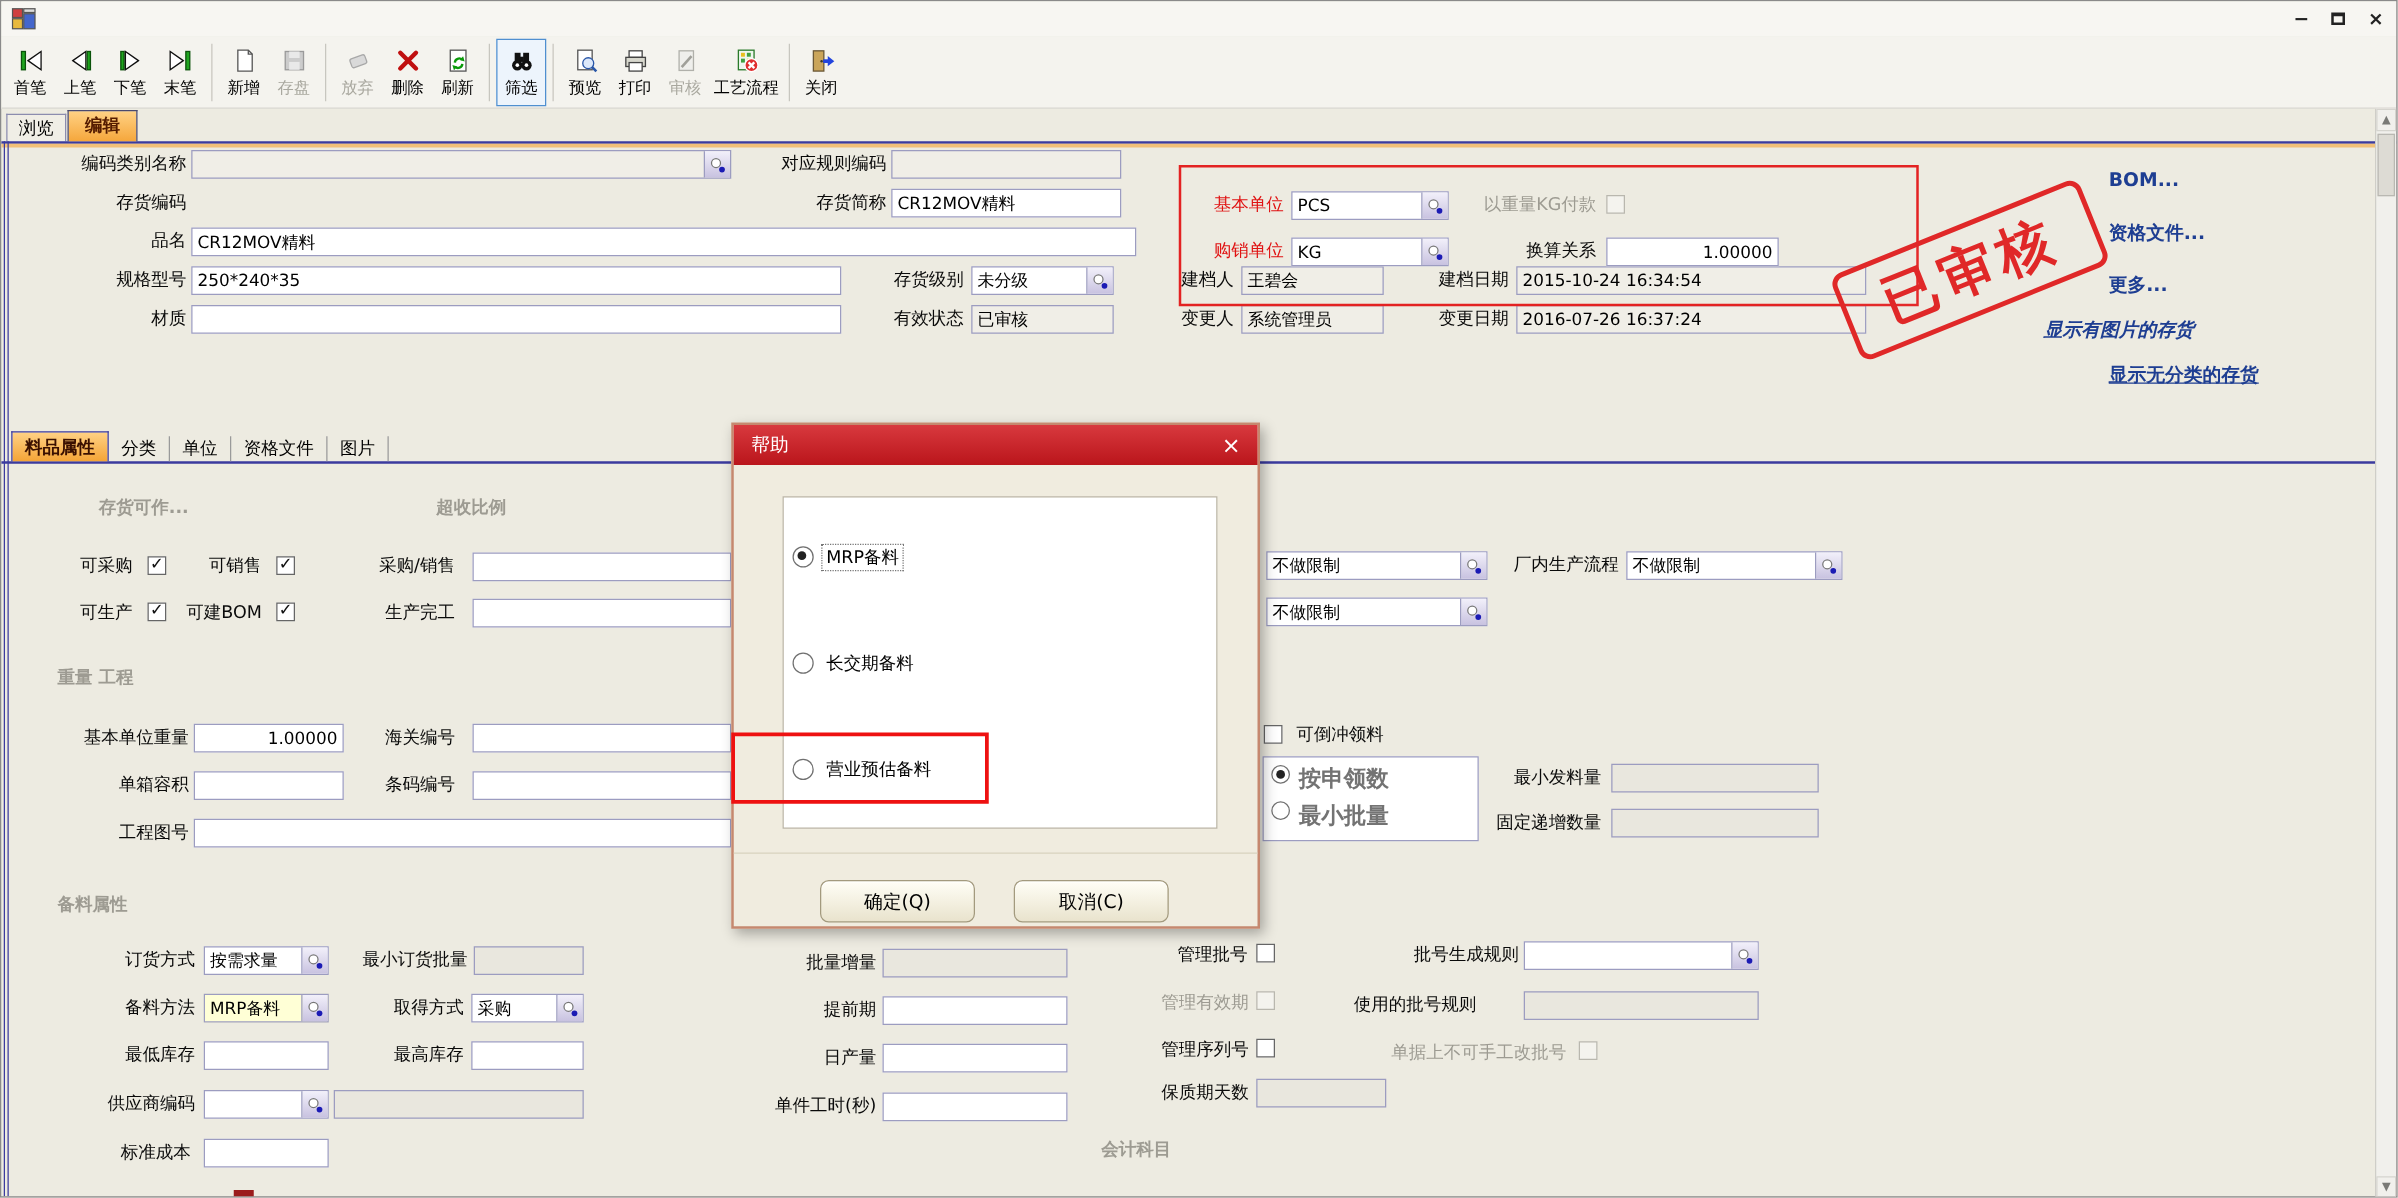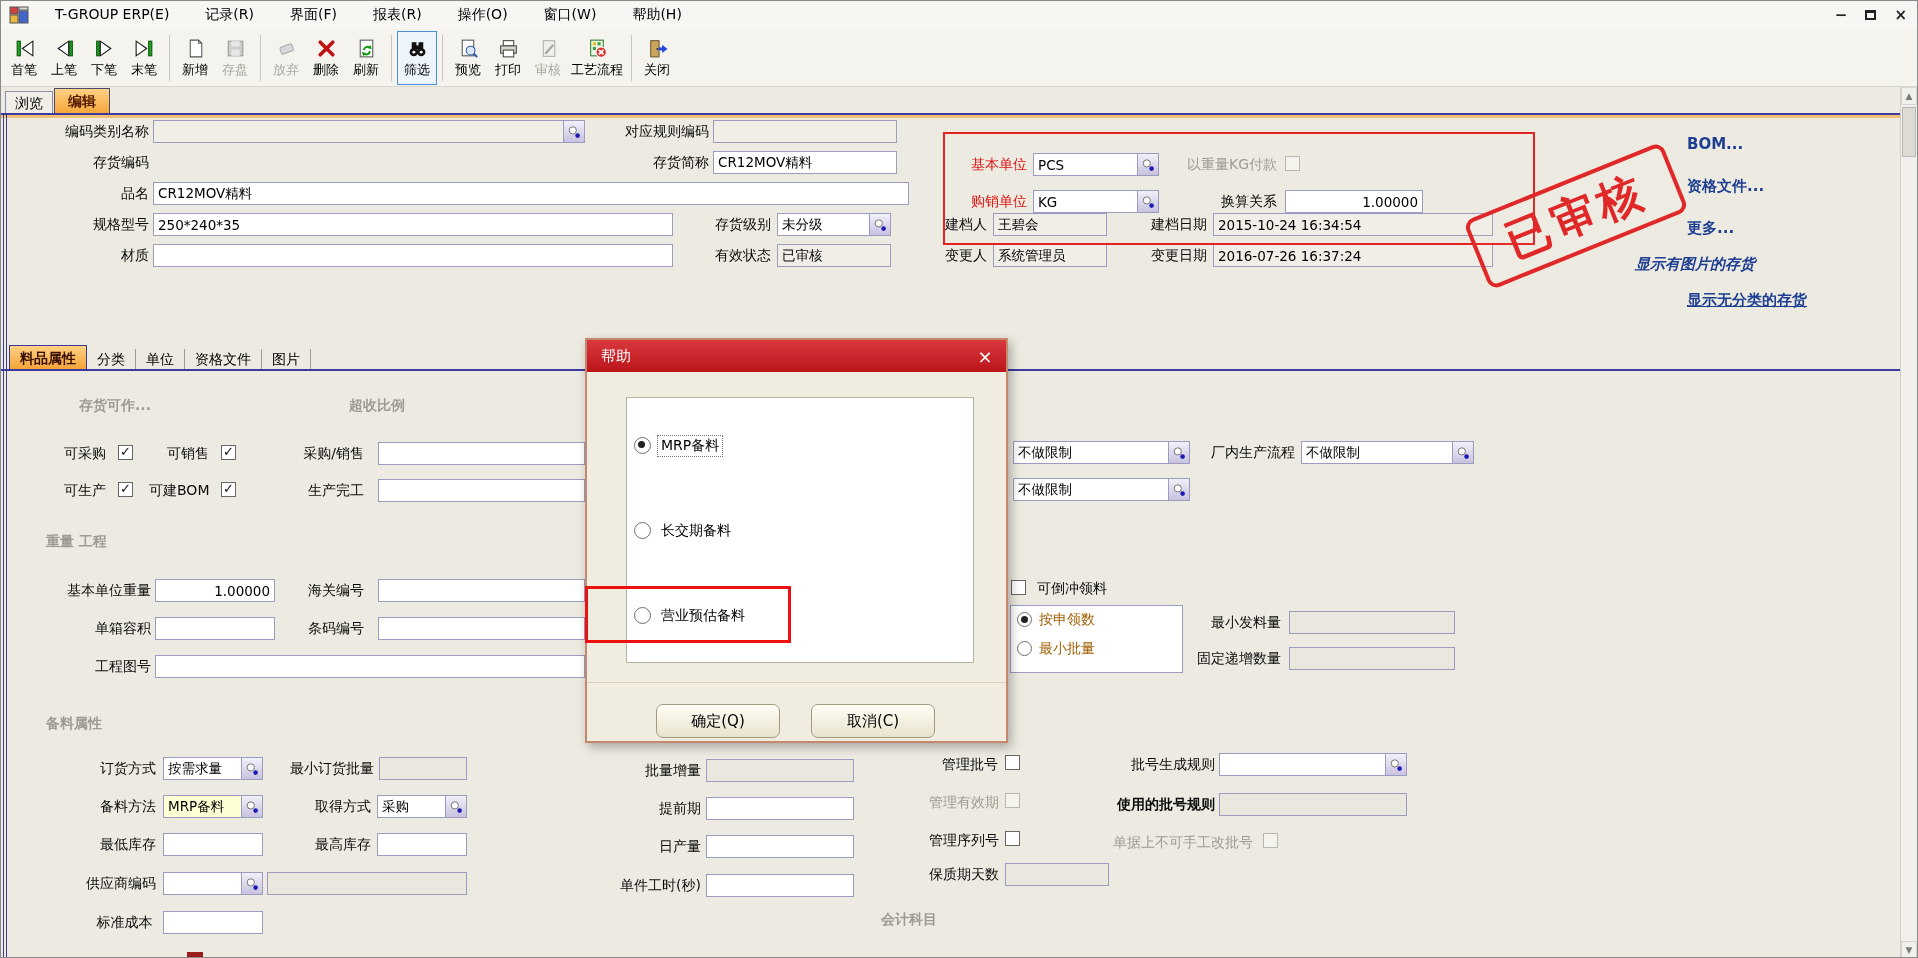--- a/index.html
+++ b/index.html
@@ -42,21 +42,21 @@
   .fld .v { flex:1; padding:0 4px; white-space:nowrap; overflow:hidden; color:#000; }
   .fld.num .v { text-align:right; }
   .fld.ro { background:#f0eee7; }
   .fld.dis { background:#e9e7de; }
   .fld.yel { background:#ffffd6; }
   .lkbtn { width:21px; align-self:stretch; background:linear-gradient(180deg,#f2f0fa 0%,#c8c2e0 100%); border-left:1px solid #9c9cc0; display:flex; align-items:center; justify-content:center; }
   .chk { position:absolute; width:15px; height:15px; background:#fff; border:1px solid #666; font-size:13px; line-height:12px; text-align:center; color:#111; font-weight:bold; }
   .chk.dis { border-color:#b9b7ae; background:#f4f3ee; }
   .radio { position:absolute; width:15px; height:15px; border-radius:50%; background:#fff; border:1px solid #707070; }
   .radio.sel::after { content:""; position:absolute; left:3px; top:3px; width:7px; height:7px; border-radius:50%; background:#222; }
-  .rlabel { position:absolute; font-size:14px; white-space:nowrap; color:#a16207; }
+  .rlabel { position:absolute; font-size:18px; white-space:nowrap; color:#737373;font-weight:bold; }
 
   .redbox { position:absolute; border:2px solid #e32222; z-index:4; }
   .stamp { position:absolute; left:1468px; top:178px; width:214px; height:74px; border:4px solid #e02828; border-radius:10px; color:#e02828; font-size:44px; font-weight:bold; display:flex; align-items:center; justify-content:center; letter-spacing:5px; transform:rotate(-22deg); z-index:5; background:rgba(255,255,255,0.04); }
   .link { position:absolute; font-size:15px; font-weight:bold; color:#1e3e92; white-space:nowrap; }
 
   
   .dtabs { position:absolute; left:8px; top:342px; height:26px; display:flex; align-items:flex-end; z-index:2; }
   .dtab { font-size:14px; padding:0 10px; border-right:1px solid #9a9a9a; height:20px; line-height:20px; color:#000; }
   .dtab.sel { background:linear-gradient(#ffd184,#f4a437); border:1px solid #3b3b9e; border-bottom:none; font-weight:bold; color:#3a1000; height:24px; line-height:24px; }
   .dnavline { position:absolute; left:0; right:17px; top:368px; height:2px; background:#3b3b9e; }
@@ -84,29 +84,20 @@
 
 <div class="screen">
 
   <div class="titlebar">
     <svg class="appicon" viewBox="0 0 20 20">
         <rect x="1" y="2" width="8" height="7" fill="#d04040" stroke="#555"></rect>
         <rect x="1" y="10" width="8" height="8" fill="#e8b93e" stroke="#555"></rect>
         <rect x="10" y="6" width="9" height="12" fill="#4466cc" stroke="#555"></rect>
         <rect x="10" y="2" width="9" height="3" fill="#dcdcdc" stroke="#555"></rect>
       </svg>
-    <div class="menus">
-      <span class="menuitem">T-GROUP ERP(E)</span>
-      <span class="menuitem">记录(R)</span>
-      <span class="menuitem">界面(F)</span>
-      <span class="menuitem">报表(R)</span>
-      <span class="menuitem">操作(O)</span>
-      <span class="menuitem">窗口(W)</span>
-      <span class="menuitem">帮助(H)</span>
-    </div>
     <div class="wctrl">
       <span class="wbtn">−</span>
       <span class="restore-shape"></span>
       <span class="wbtn">×</span>
     </div>
   </div>
 
   <div class="toolbar">
     <div class="tbtn">
       <span class="ticon">
@@ -522,21 +513,21 @@
           <circle cx="10.6" cy="10.6" r="2.3" fill="#1b1bb4"></circle>
         </svg>
       </span>
   </div>
   <span class="lbl" style="left:653px;top:796px;width:47px;">提前期</span>
   <div class="fld" style="left:705px;top:796px;width:148px;">
     <span class="v"></span>
   </div>
   <span class="lbl gray" style="left:920px;top:790px;width:78px;">管理有效期</span>
   <div class="chk dis" style="left:1004px;top:792px;"></div>
-  <span class="lbl" style="left:1102px;top:792px;width:112px;font-weight:bold;">使用的批号规则</span>
+  <span class="lbl" style="left:1068px;top:792px;width:112px;">使用的批号规则</span>
   <div class="fld dis" style="left:1218px;top:792px;width:188px;">
     <span class="v"></span>
   </div>
 
   <span class="lbl" style="left:92px;top:832px;width:63px;">最低库存</span>
   <div class="fld" style="left:162px;top:832px;width:100px;">
     <span class="v"></span>
   </div>
   <span class="lbl" style="left:307px;top:832px;width:63px;">最高库存</span>
   <div class="fld" style="left:376px;top:832px;width:90px;">

